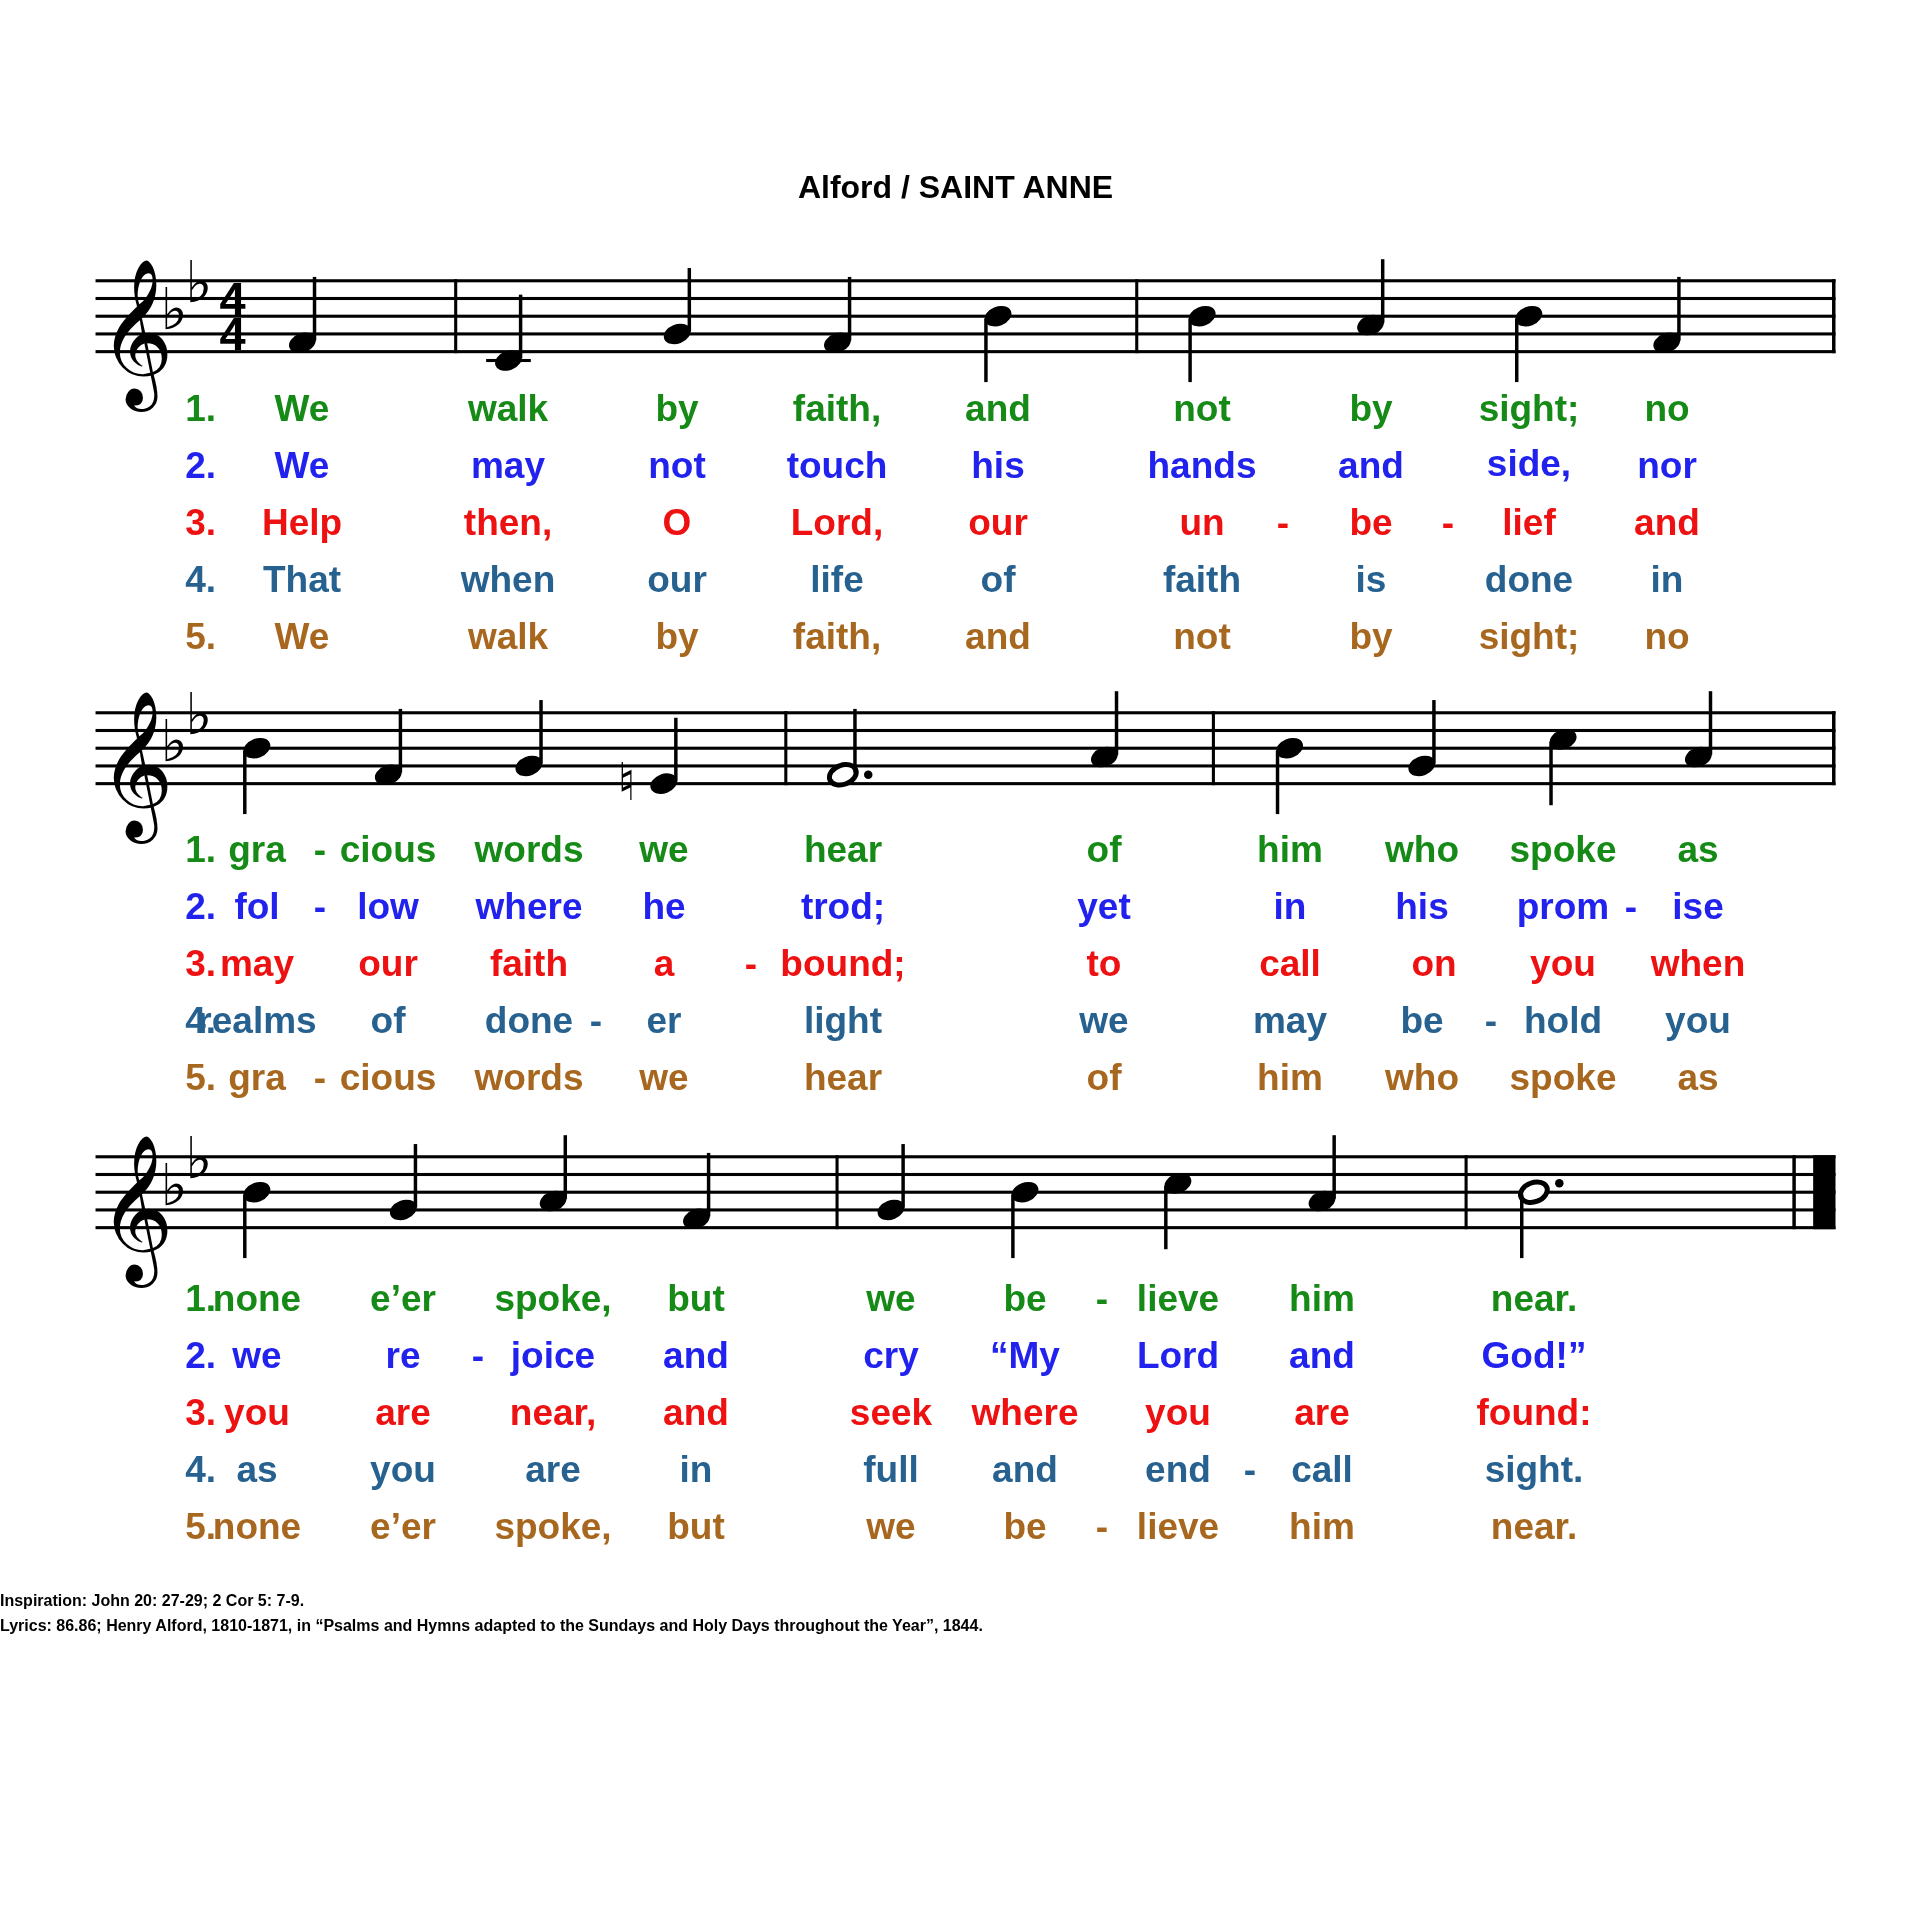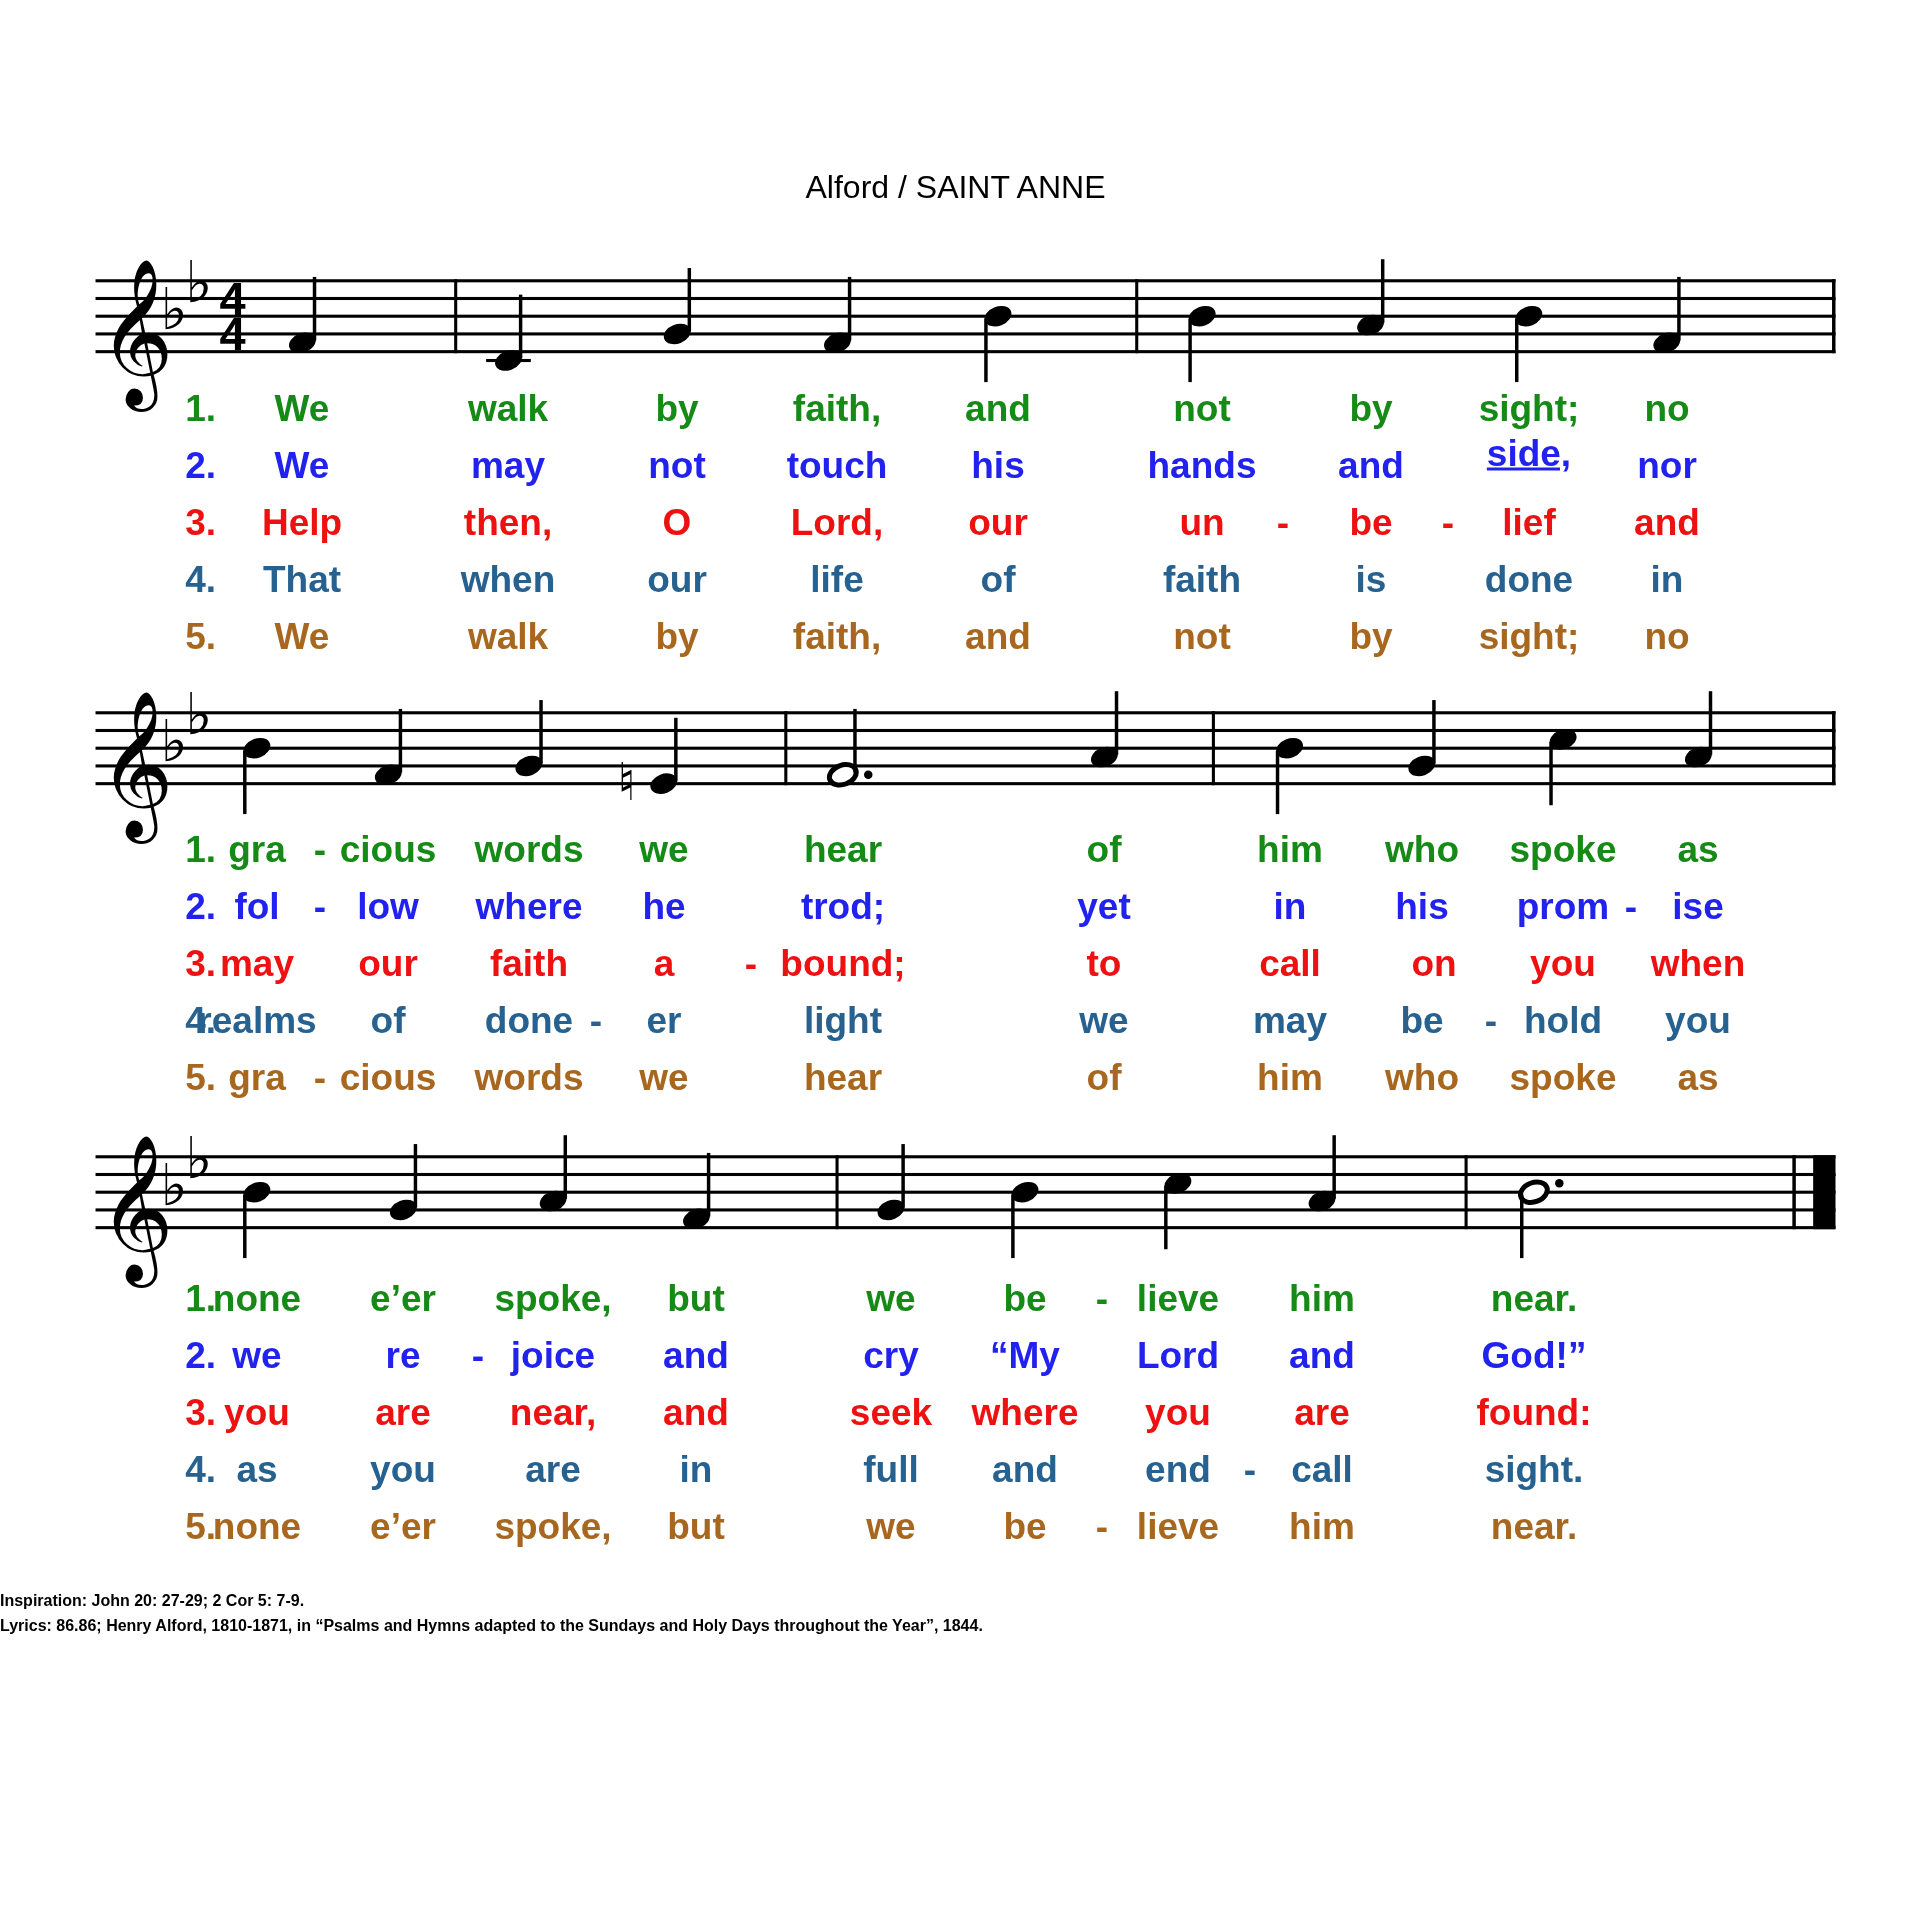--- a/index.html
+++ b/index.html
@@ -1,21 +1,21 @@
 <!DOCTYPE html>
 <html style="font-size:6.2px"><head>
 <meta charset="utf-8">
 <style>
   html,body{margin:0;padding:0;background:#ffffff;}
   .page{position:relative;width:1911px;height:2703px;background:#ffffff;overflow:hidden;
         font-family:"Liberation Sans",sans-serif;}
   .title{position:absolute;left:0;top:90px;width:100%;text-align:center;margin:0;
          font-size:58px;font-weight:700;color:#000;letter-spacing:-0.8px;}
   .subtitle{position:absolute;left:0;top:169px;width:100%;text-align:center;margin:0;
-            font-size:32px;font-weight:400;color:#000;}
+            font-size:32px;font-weight:700;color:#000;}
   .sys-svg{position:absolute;left:0;}
   .lyric{position:absolute;transform:translate(-50%,-50%);font-weight:700;font-size:37px;
          white-space:nowrap;line-height:1;}
   .vnum{transform:translate(-100%,-50%);}
   .footer{position:absolute;left:0;top:1588px;width:100%;text-align:left;color:#000;}
   .footer div{font-size:16px;font-weight:700;line-height:25px;}
   .music-text{font-family:"DejaVu Sans",sans-serif;}
 </style>
 </head>
 <body>
@@ -195,21 +195,21 @@
       <span class="lyric" style="left: 1529px; top: 408px; color: rgb(22, 138, 22);">sight;</span>
       <span class="lyric" style="left: 1667px; top: 408px; color: rgb(22, 138, 22);">no</span>
       <span class="lyric vnum" style="left: 216px; top: 465px; color: rgb(34, 34, 238);">2.</span>
       <span class="lyric" style="left: 302px; top: 465px; color: rgb(34, 34, 238);">We</span>
       <span class="lyric" style="left: 508px; top: 465px; color: rgb(34, 34, 238);">may</span>
       <span class="lyric" style="left: 677px; top: 465px; color: rgb(34, 34, 238);">not</span>
       <span class="lyric" style="left: 837px; top: 465px; color: rgb(34, 34, 238);">touch</span>
       <span class="lyric" style="left: 998px; top: 465px; color: rgb(34, 34, 238);">his</span>
       <span class="lyric" style="left: 1202px; top: 465px; color: rgb(34, 34, 238);">hands</span>
       <span class="lyric" style="left: 1371px; top: 465px; color: rgb(34, 34, 238);">and</span>
-      <span class="lyric" style="left: 1529px; top: 453px; color: rgb(34, 34, 238); text-decoration: underline;">side,</span>
+      <span class="lyric" style="left: 1529px; top: 463px; color: rgb(34, 34, 238);">side,</span>
       <span class="lyric" style="left: 1667px; top: 465px; color: rgb(34, 34, 238);">nor</span>
       <span class="lyric vnum" style="left: 216px; top: 522px; color: rgb(238, 17, 17);">3.</span>
       <span class="lyric" style="left: 302px; top: 522px; color: rgb(238, 17, 17);">Help</span>
       <span class="lyric" style="left: 508px; top: 522px; color: rgb(238, 17, 17);">then,</span>
       <span class="lyric" style="left: 677px; top: 522px; color: rgb(238, 17, 17);">O</span>
       <span class="lyric" style="left: 837px; top: 522px; color: rgb(238, 17, 17);">Lord,</span>
       <span class="lyric" style="left: 998px; top: 522px; color: rgb(238, 17, 17);">our</span>
       <span class="lyric" style="left: 1202px; top: 522px; color: rgb(238, 17, 17);">un</span>
       <span class="lyric" style="left: 1283px; top: 522px; color: rgb(238, 17, 17);">-</span>
       <span class="lyric" style="left: 1371px; top: 522px; color: rgb(238, 17, 17);">be</span>

